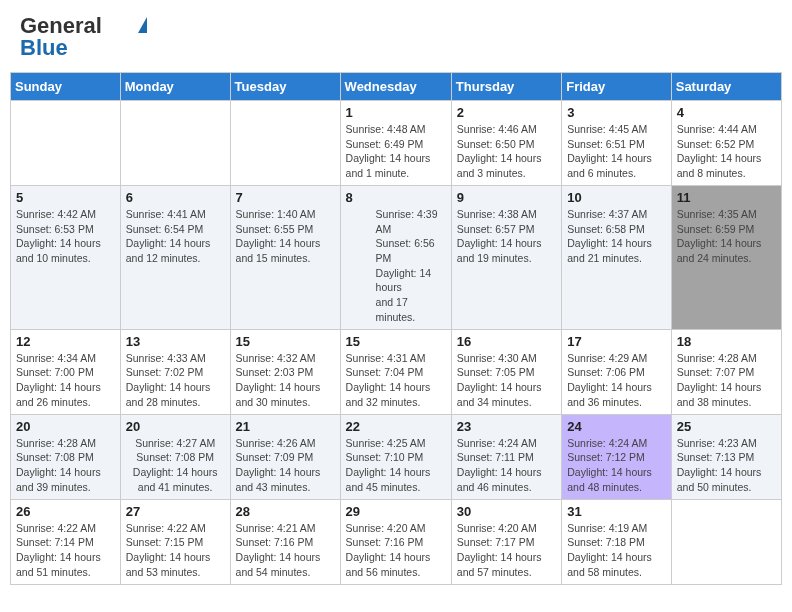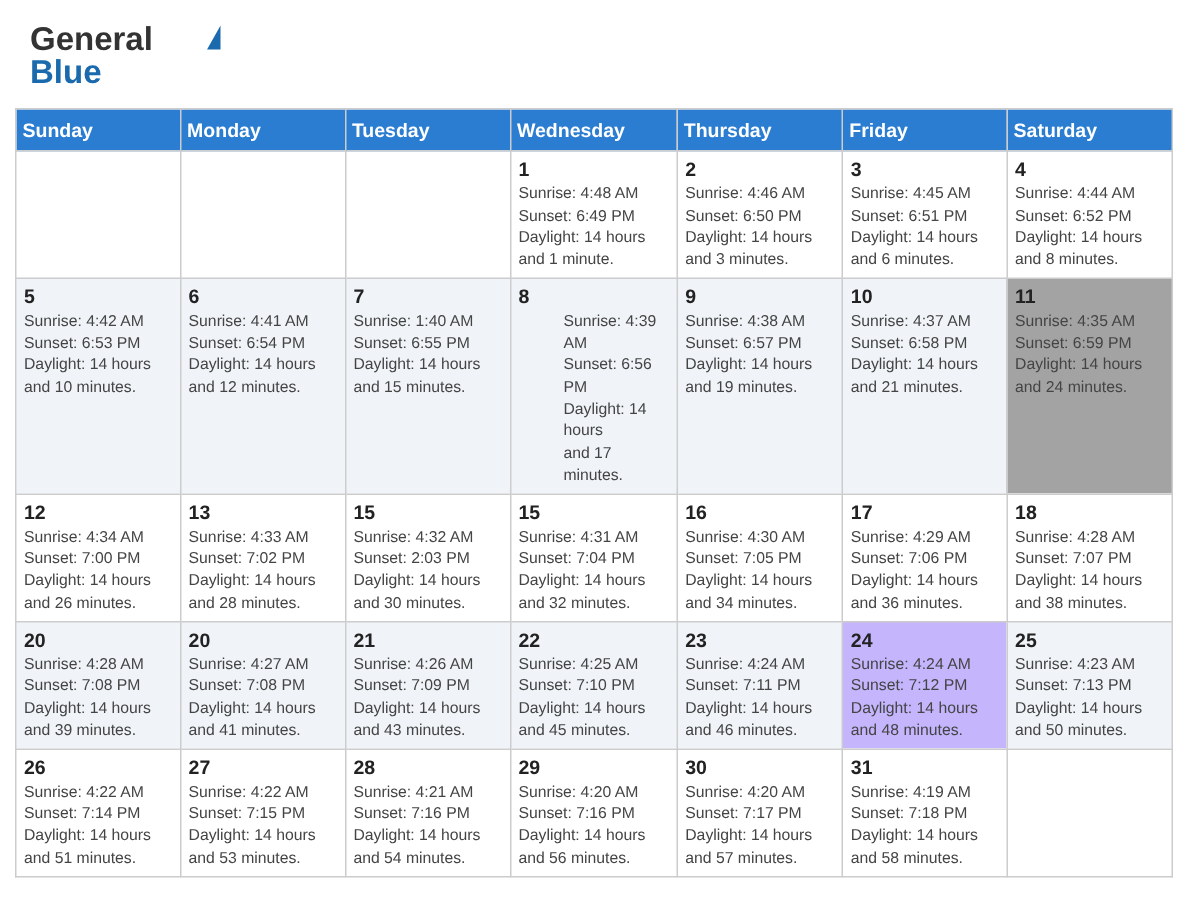--- a/index.html
+++ b/index.html
@@ -242,21 +242,21 @@
       <tr>
         <td style="background: rgb(240, 244, 248);">
           <div class="day-number">20</div>
           <div class="day-detail" style="white-space: pre-line;">Sunrise: 4:28 AM
 Sunset: 7:08 PM
 Daylight: 14 hours
 and 39 minutes.</div>
         </td>
         <td style="background: rgb(240, 244, 248);">
           <div class="day-number">20</div>
-          <div class="day-detail" style="white-space: pre-line;">Sunrise: 4:27 AM
+          <div class="day-detail" style="white-space: pre-line; text-align: center;">Sunrise: 4:27 AM
 Sunset: 7:08 PM
 Daylight: 14 hours
 and 41 minutes.</div>
         </td>
         <td style="background: rgb(240, 244, 248);">
           <div class="day-number">21</div>
           <div class="day-detail" style="white-space: pre-line;">Sunrise: 4:26 AM
 Sunset: 7:09 PM
 Daylight: 14 hours
 and 43 minutes.</div>

